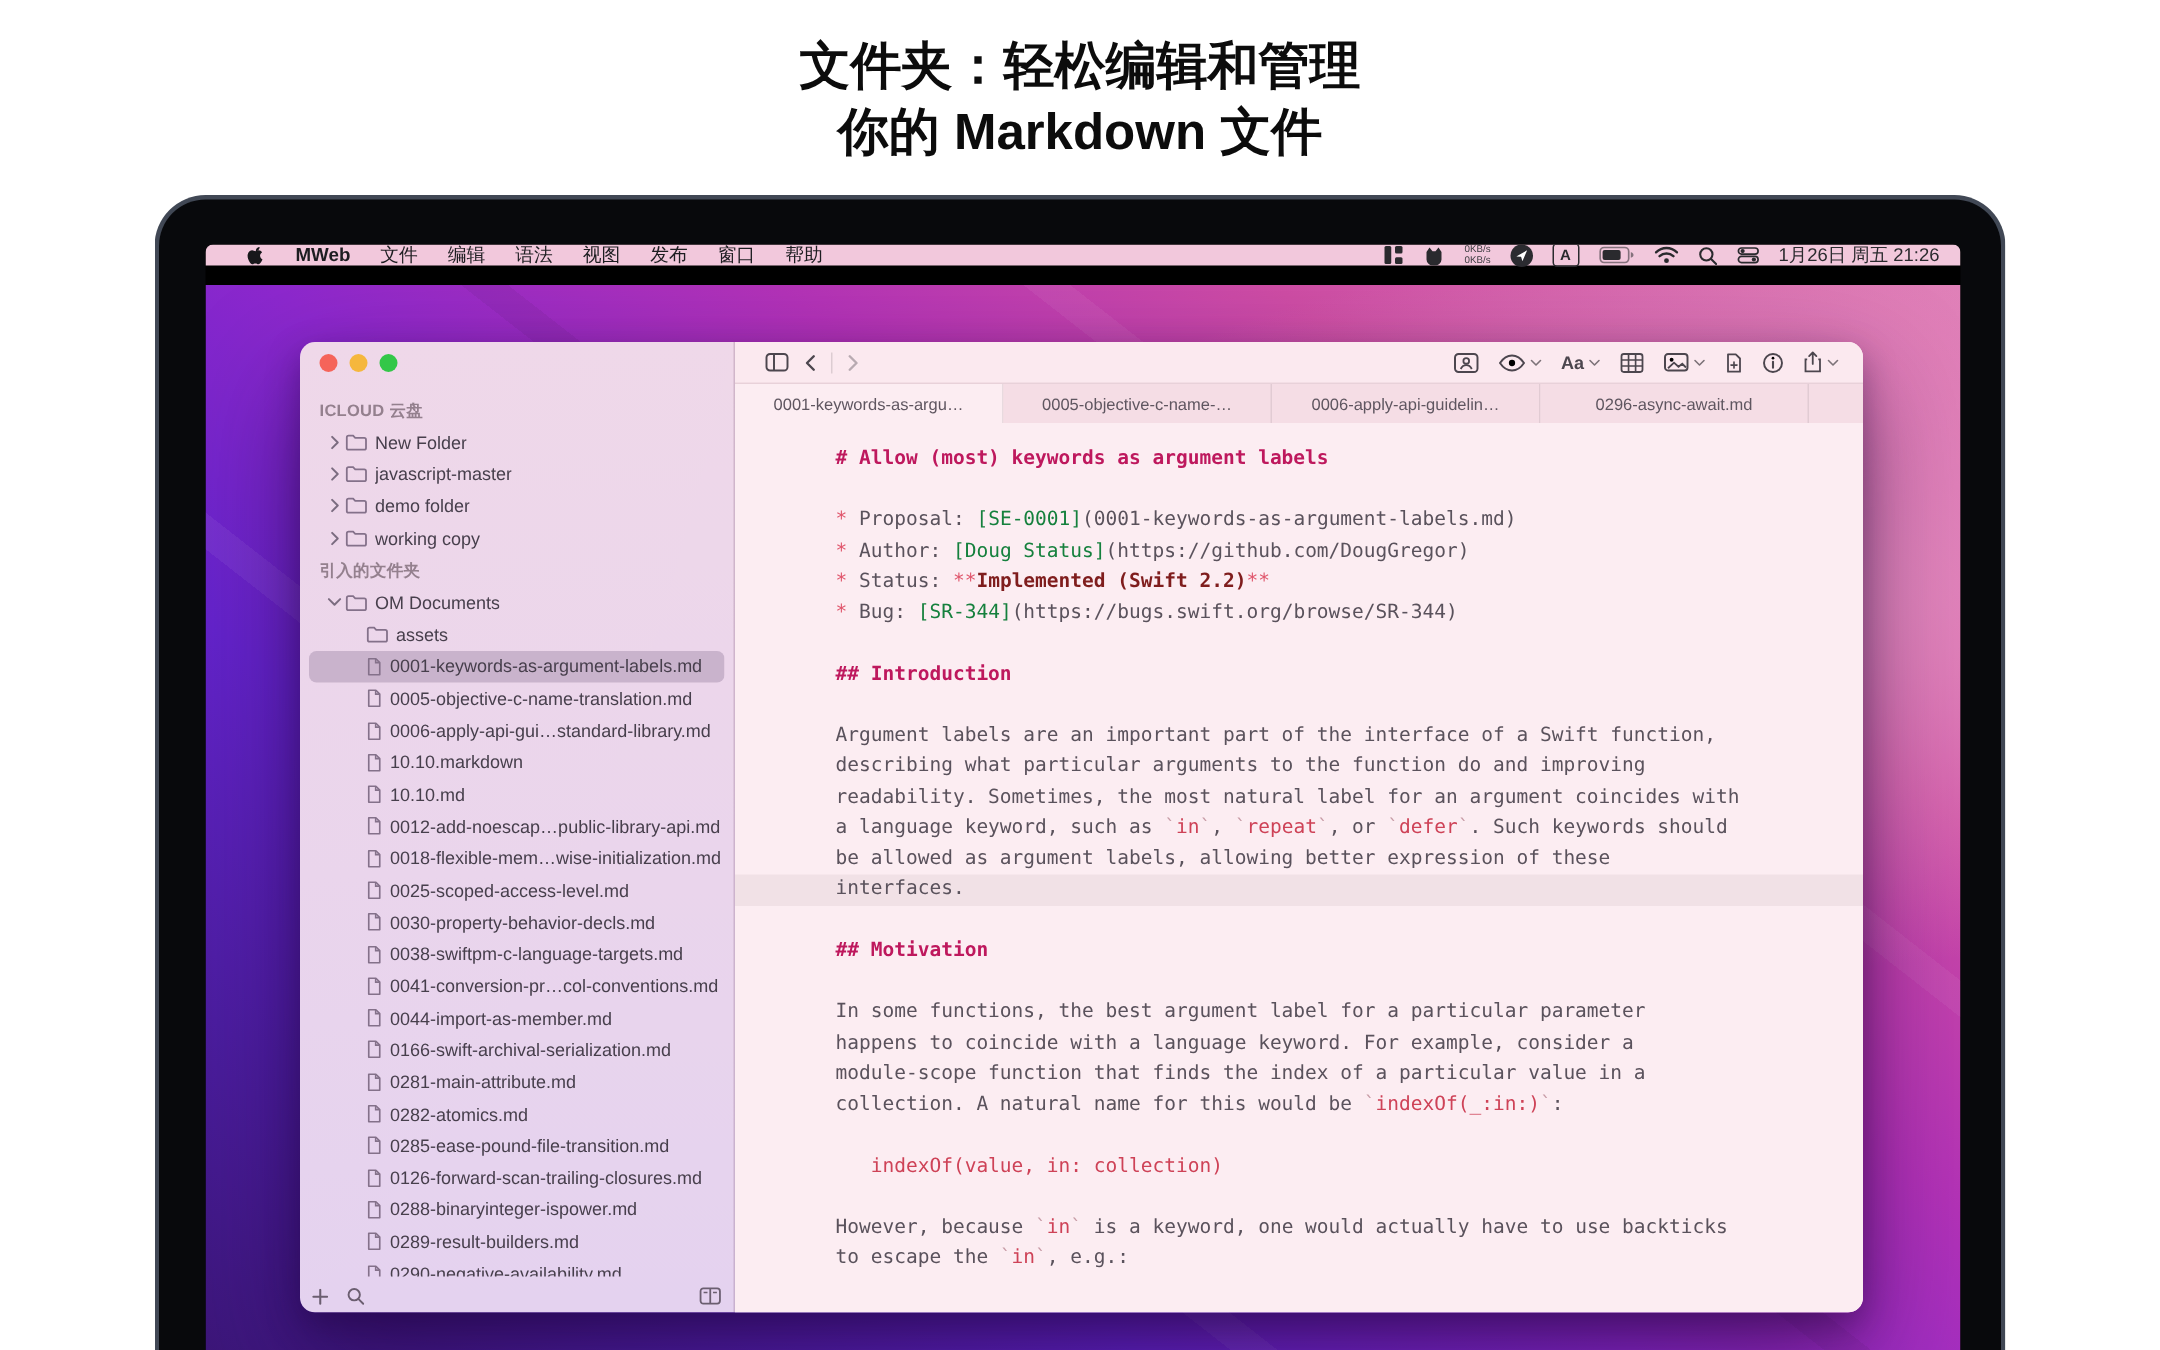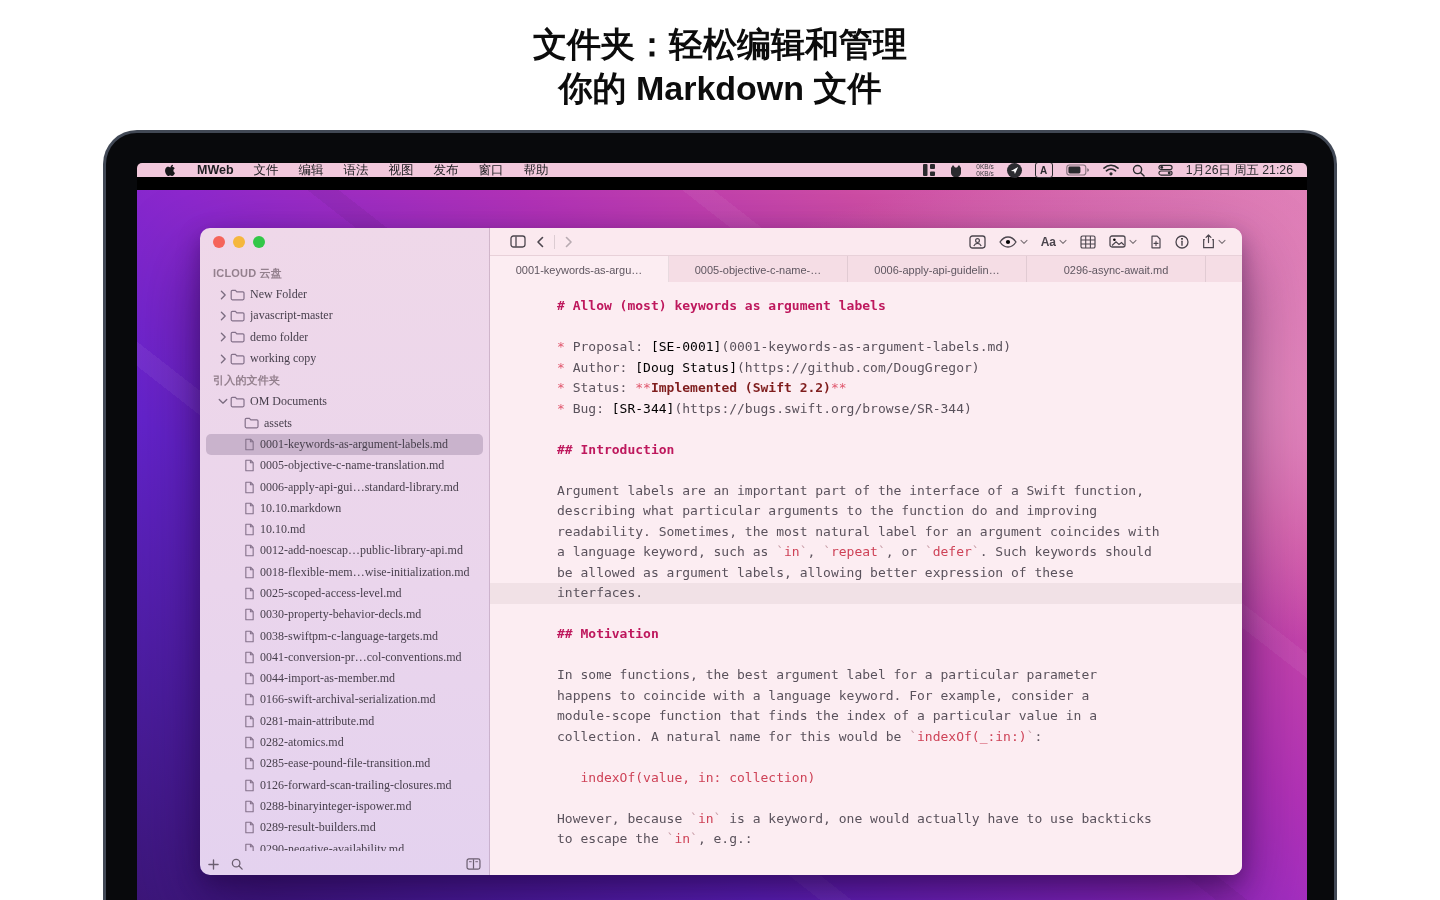--- a/index.html
+++ b/index.html
@@ -48,21 +48,21 @@
            border-right:1px solid rgba(120,80,110,.25);box-sizing:border-box;}
   .traffic{position:absolute;left:13px;top:8px;display:flex;gap:8px;}
   .tl{width:12px;height:12px;border-radius:50%;}
   .tl.r{background:#f5645a;} .tl.y{background:#f5b73d;} .tl.g{background:#33c748;}
   .side-list{position:absolute;left:6px;right:6px;top:34px;bottom:24px;overflow:hidden;}
   .sec-head{height:22px;display:flex;align-items:center;padding-left:7px;
             font-size:11px;font-weight:700;color:#94808e;letter-spacing:.2px;}
   .srow{height:21.3px;display:flex;align-items:center;font-size:12px;color:#473f4c;border-radius:5px;}
   .srow .chev{width:14px;display:flex;justify-content:center;color:#7b6c80;flex:0 0 14px;}
   .srow.folder-row{padding-left:10px;}
-  .srow .lbl{margin-left:5px;white-space:nowrap;overflow:hidden;text-overflow:ellipsis;font-family:Liberation Serif, serif;}
+  .srow .lbl{margin-left:5px;white-space:nowrap;overflow:hidden;text-overflow:ellipsis;}
   .srow.indent1{padding-left:38px;}
   .srow.selected{background:#c9b3cc;}
   .side-ic{color:#84718a;flex:0 0 auto;}
   .side-bottom{position:absolute;left:0;bottom:0;width:100%;height:22px;display:flex;align-items:center;
                padding:0 8px;box-sizing:border-box;color:#6b5e70;gap:12px;}
   .side-bottom .spacer{flex:1;}
 
   
   .main{position:absolute;left:290px;top:0;right:0;height:100%;background:#fcedf2;padding-left:36px;}
   .toolbar{position:absolute;left:0;top:0;right:0;height:27px;background:#fbe9ef;
@@ -85,21 +85,21 @@
   .tab-fill{flex:1;background:#f5dde5;}
 
   
   .editor{position:absolute;left:0;top:54px;right:0;bottom:0;background:#fcedf2;overflow:hidden;
           font-family:"DejaVu Sans Mono","Liberation Mono",monospace;font-size:13px;padding-top:14px;}
   .eline{height:20.5px;line-height:20.5px;white-space:pre;padding-left:67px;}
   .eline.hl{background:#f1e1e6;}
   .sg-p{color:#5a525c;}
   .sg-h{color:#be185d;font-weight:700;}
   .sg-b{color:#e0566c;}
-  .sg-l{color:#000000;}
+  .sg-l{color:#15803d;}
   .sg-m{color:#e0566c;}
   .sg-s{color:#7f1d1d;font-weight:700;}
   .sg-c{color:#ce4257;}
   .sg-t{color:#c79ca6;}
 
   svg.ic{display:block;}
 </style>
 </head>
 <body>
 

